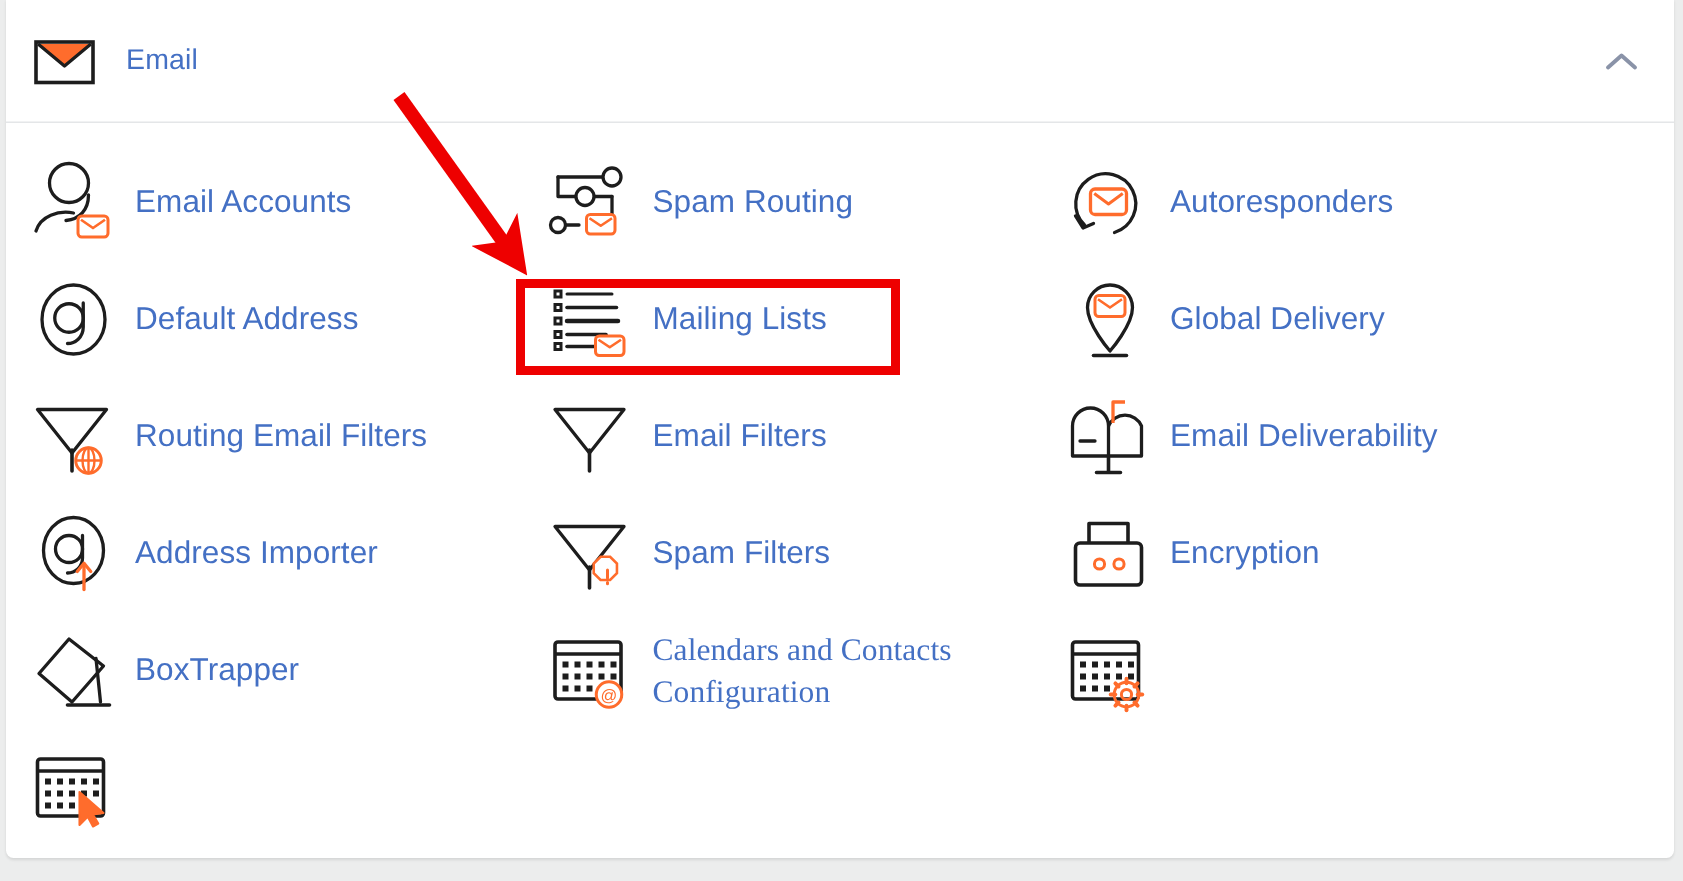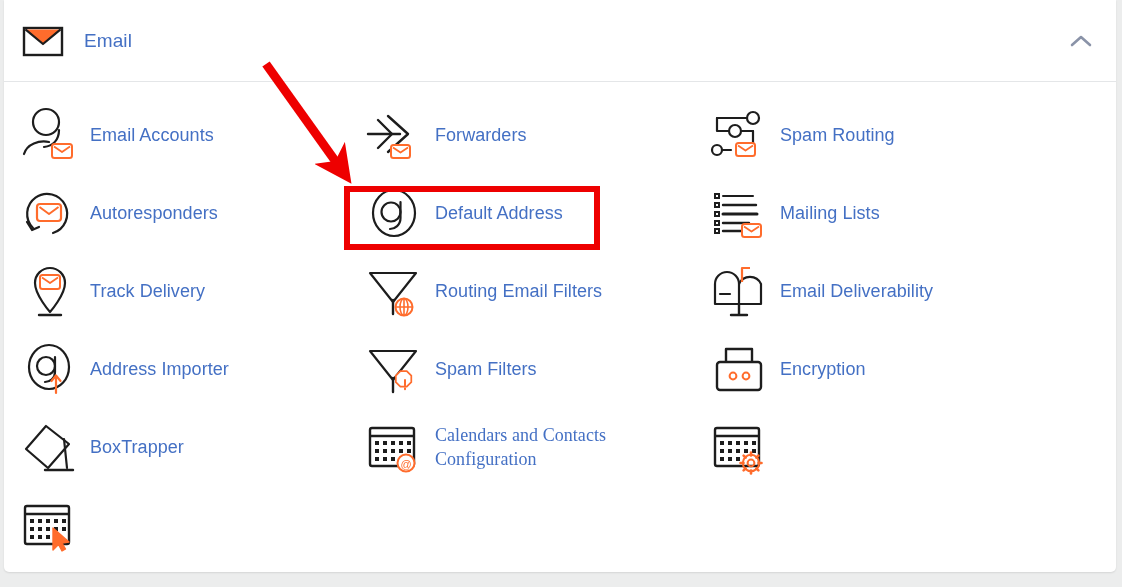--- a/index.html
+++ b/index.html
@@ -83,21 +83,21 @@
   }
   .item-icon {
     width: 64px;
     height: 62px;
     flex: none;
     display: flex;
     align-items: center;
     justify-content: center;
   }
   .item-label {
-    font-size: 18px;
+    font-size: 21px;
     color: #4470c4;
     line-height: 1.35;
     margin-left: 8px;
     letter-spacing: .05px;
   }
   .item-label.two-line { max-width: 235px; font-family: Liberation Serif, serif; }
   
   .highlight-box {
     position: absolute;
     left: 344px;
@@ -148,32 +148,20 @@
             <circle cx="27" cy="16" r="13" fill="none" stroke="#1d1d1d" stroke-width="2.2"></circle>
             <path d="M40 24 C40 34 34 40 25 41" fill="none" stroke="#1d1d1d" stroke-width="2.2" stroke-linecap="round"></path>
             <path d="M5 48 C8 38 20 34 30 36" fill="none" stroke="#1d1d1d" stroke-width="2.2" stroke-linecap="round"></path>
             <rect x="33" y="38" width="20" height="14" rx="2.5" fill="#fff" stroke="#ff6c2c" stroke-width="2"></rect>
             <path d="M35 40.5 L43 46 L51 40.5" fill="none" stroke="#ff6c2c" stroke-width="1.8" stroke-linejoin="round"></path>
           </svg>
         </div>
         <div class="item-label">Email Accounts</div>
       </div>
 
-      <div class="item">
-        <div class="item-icon">
-          <svg width="62" height="58" viewBox="0 0 62 58">
-            <path d="M4 28 L36 28" fill="none" stroke="#1d1d1d" stroke-width="2.4" stroke-linecap="round"></path>
-            <path d="M24 10 L44 28 L24 46" fill="none" stroke="#1d1d1d" stroke-width="2.4" stroke-linecap="round" stroke-linejoin="round"></path>
-            <path d="M14 14 L28 28 L14 42" fill="none" stroke="#1d1d1d" stroke-width="2.4" stroke-linecap="round" stroke-linejoin="round"></path>
-            <rect x="27" y="39" width="19" height="13" rx="2.5" fill="#fff" stroke="#ff6c2c" stroke-width="2"></rect>
-            <path d="M29 41.5 L36.5 46.5 L44 41.5" fill="none" stroke="#ff6c2c" stroke-width="1.8" stroke-linejoin="round"></path>
-          </svg>
-        </div>
-        <div class="item-label">Forwarders</div>
-      </div>
 
       <div class="item">
         <div class="item-icon">
           <svg width="62" height="58" viewBox="0 0 62 58">
             <path d="M8 12 L8 25 L44 25" fill="none" stroke="#1d1d1d" stroke-width="2.2" stroke-linecap="round" stroke-linejoin="round"></path>
             <path d="M8 12 L40 12" fill="none" stroke="#1d1d1d" stroke-width="2.2" stroke-linecap="round"></path>
             <path d="M44 25 L44 38 L32 38" fill="none" stroke="#1d1d1d" stroke-width="2.2" stroke-linecap="round" stroke-linejoin="round"></path>
             <path d="M12 44 L22 44" fill="none" stroke="#1d1d1d" stroke-width="2.2" stroke-linecap="round"></path>
             <circle cx="44" cy="12" r="6" fill="#fff" stroke="#1d1d1d" stroke-width="2.2"></circle>
             <circle cx="26" cy="25" r="6" fill="#fff" stroke="#1d1d1d" stroke-width="2.2"></circle>
@@ -234,36 +222,45 @@
 
       <div class="item">
         <div class="item-icon">
           <svg width="62" height="58" viewBox="0 0 62 58">
             <path d="M31 50 C31 50 46 33 46 21 A15 15 0 1 0 16 21 C16 33 31 50 31 50 Z" fill="none" stroke="#1d1d1d" stroke-width="2.2" stroke-linejoin="round"></path>
             <rect x="21" y="13" width="20" height="14" rx="2.5" fill="#fff" stroke="#ff6c2c" stroke-width="2"></rect>
             <path d="M23 15.5 L31 21 L39 15.5" fill="none" stroke="#ff6c2c" stroke-width="1.8" stroke-linejoin="round"></path>
             <path d="M20 53 L42 53" fill="none" stroke="#1d1d1d" stroke-width="2.4" stroke-linecap="round"></path>
           </svg>
         </div>
-        <div class="item-label">Track Delivery</div>
+        <div class="item-label">Global Delivery</div>
       </div>
 
       <div class="item">
         <div class="item-icon">
           <svg width="62" height="58" viewBox="0 0 62 58">
             <path d="M6 11 L52 11 L29 40 Z" fill="none" stroke="#1d1d1d" stroke-width="2.2" stroke-linejoin="round"></path>
             <path d="M29 38 L29 52" fill="none" stroke="#1d1d1d" stroke-width="2.4" stroke-linecap="round"></path>
             <circle cx="40" cy="45" r="8.5" fill="#fff" stroke="#ff6c2c" stroke-width="2"></circle>
             <path d="M31.5 45 L48.5 45 M40 36.5 L40 53.5" fill="none" stroke="#ff6c2c" stroke-width="1.6"></path>
             <ellipse cx="40" cy="45" rx="4" ry="8.5" fill="none" stroke="#ff6c2c" stroke-width="1.6"></ellipse>
           </svg>
         </div>
         <div class="item-label">Routing Email Filters</div>
       </div>
 
+      <div class="item">
+        <div class="item-icon">
+          <svg width="62" height="58" viewBox="0 0 62 58">
+            <path d="M6 11 L52 11 L29 40 Z" fill="none" stroke="#1d1d1d" stroke-width="2.2" stroke-linejoin="round"></path>
+            <path d="M29 38 L29 52" fill="none" stroke="#1d1d1d" stroke-width="2.4" stroke-linecap="round"></path>
+          </svg>
+        </div>
+        <div class="item-label">Email Filters</div>
+      </div>
 
       <div class="item">
         <div class="item-icon">
           <svg width="62" height="58" viewBox="0 0 62 58">
             <path d="M6 22 A12 12 0 0 1 30 22 L30 42 L6 42 Z" fill="none" stroke="#1d1d1d" stroke-width="2.2" stroke-linejoin="round"></path>
             <path d="M30 22 A12 12 0 0 1 52 22 L52 42 L30 42" fill="none" stroke="#1d1d1d" stroke-width="2.2" stroke-linejoin="round"></path>
             <path d="M11 32 L21 32" fill="none" stroke="#1d1d1d" stroke-width="2.2" stroke-linecap="round"></path>
             <path d="M30 42 L30 53 M22 53 L38 53" fill="none" stroke="#1d1d1d" stroke-width="2.4" stroke-linecap="round"></path>
             <path d="M33 20 L33 6 L41 6" fill="none" stroke="#ff6c2c" stroke-width="2.2" stroke-linejoin="round"></path>
           </svg>

